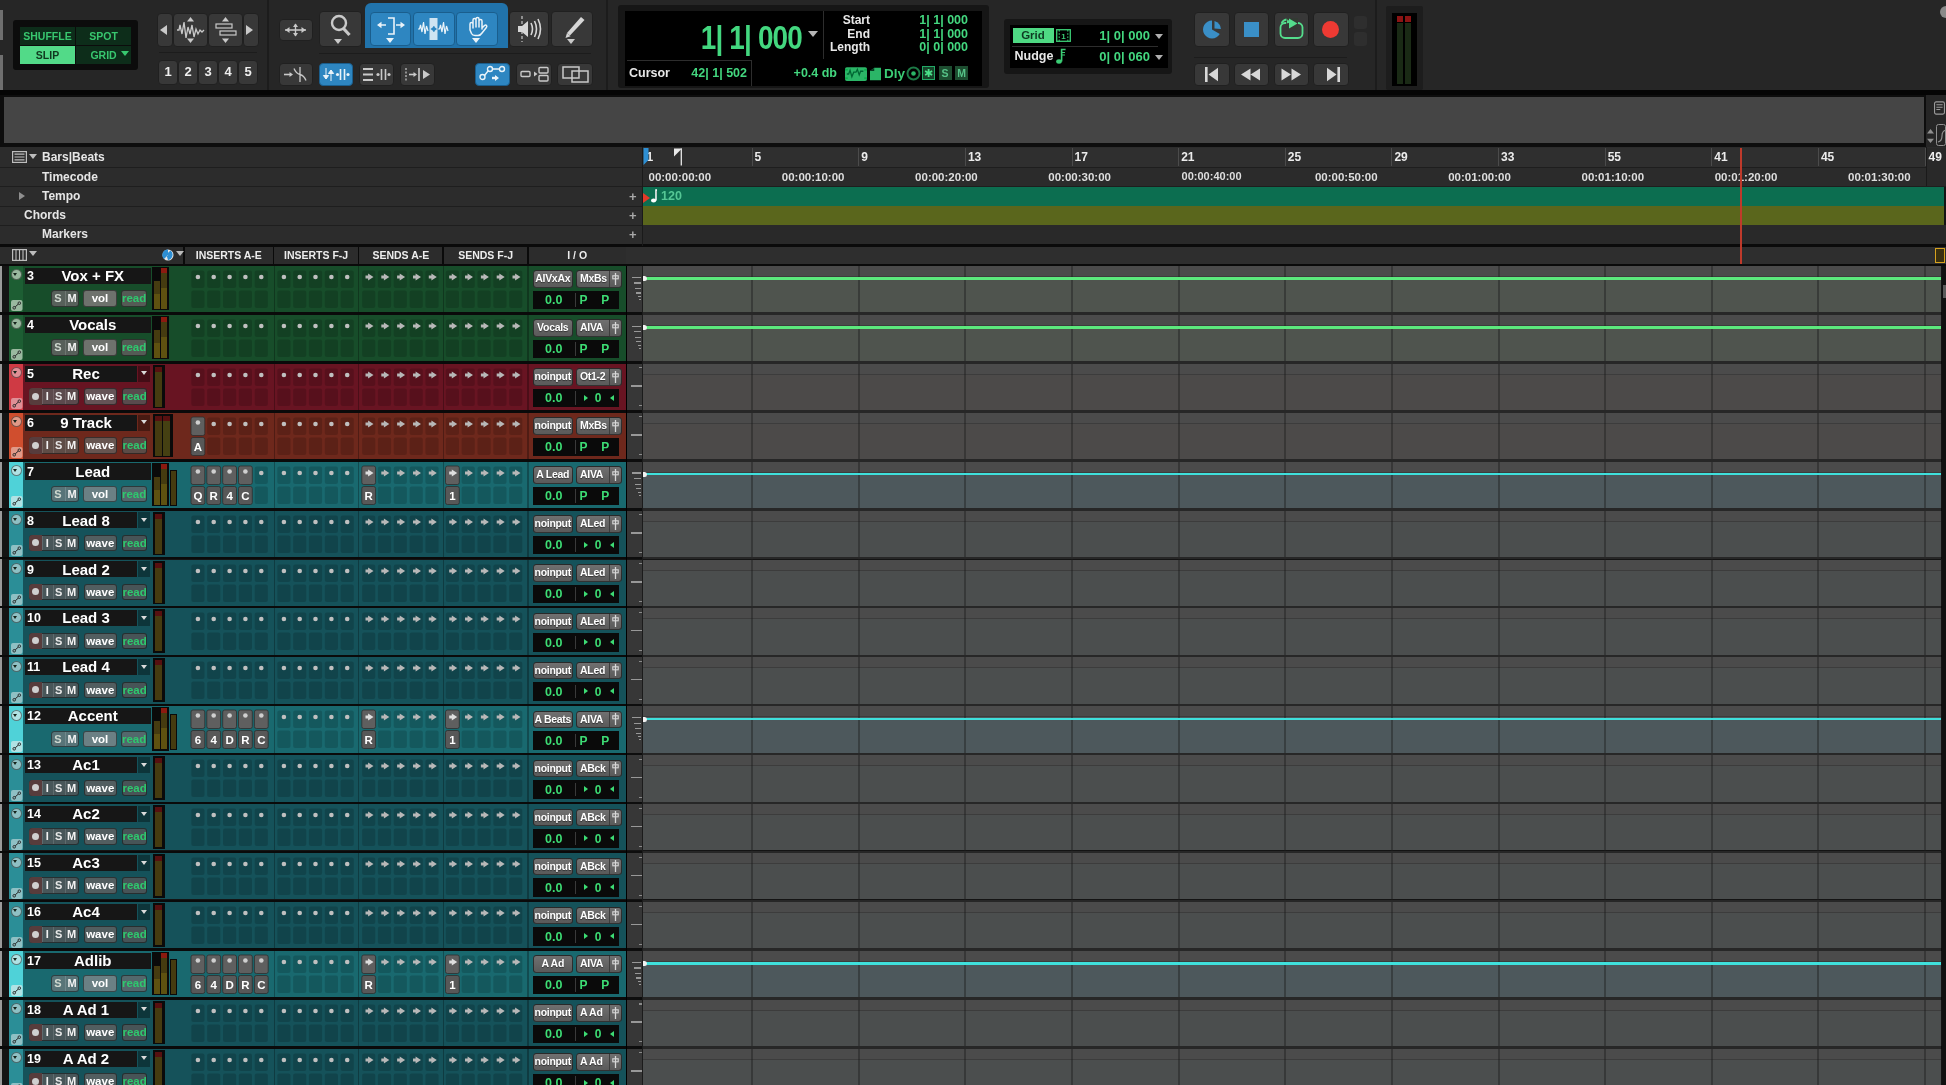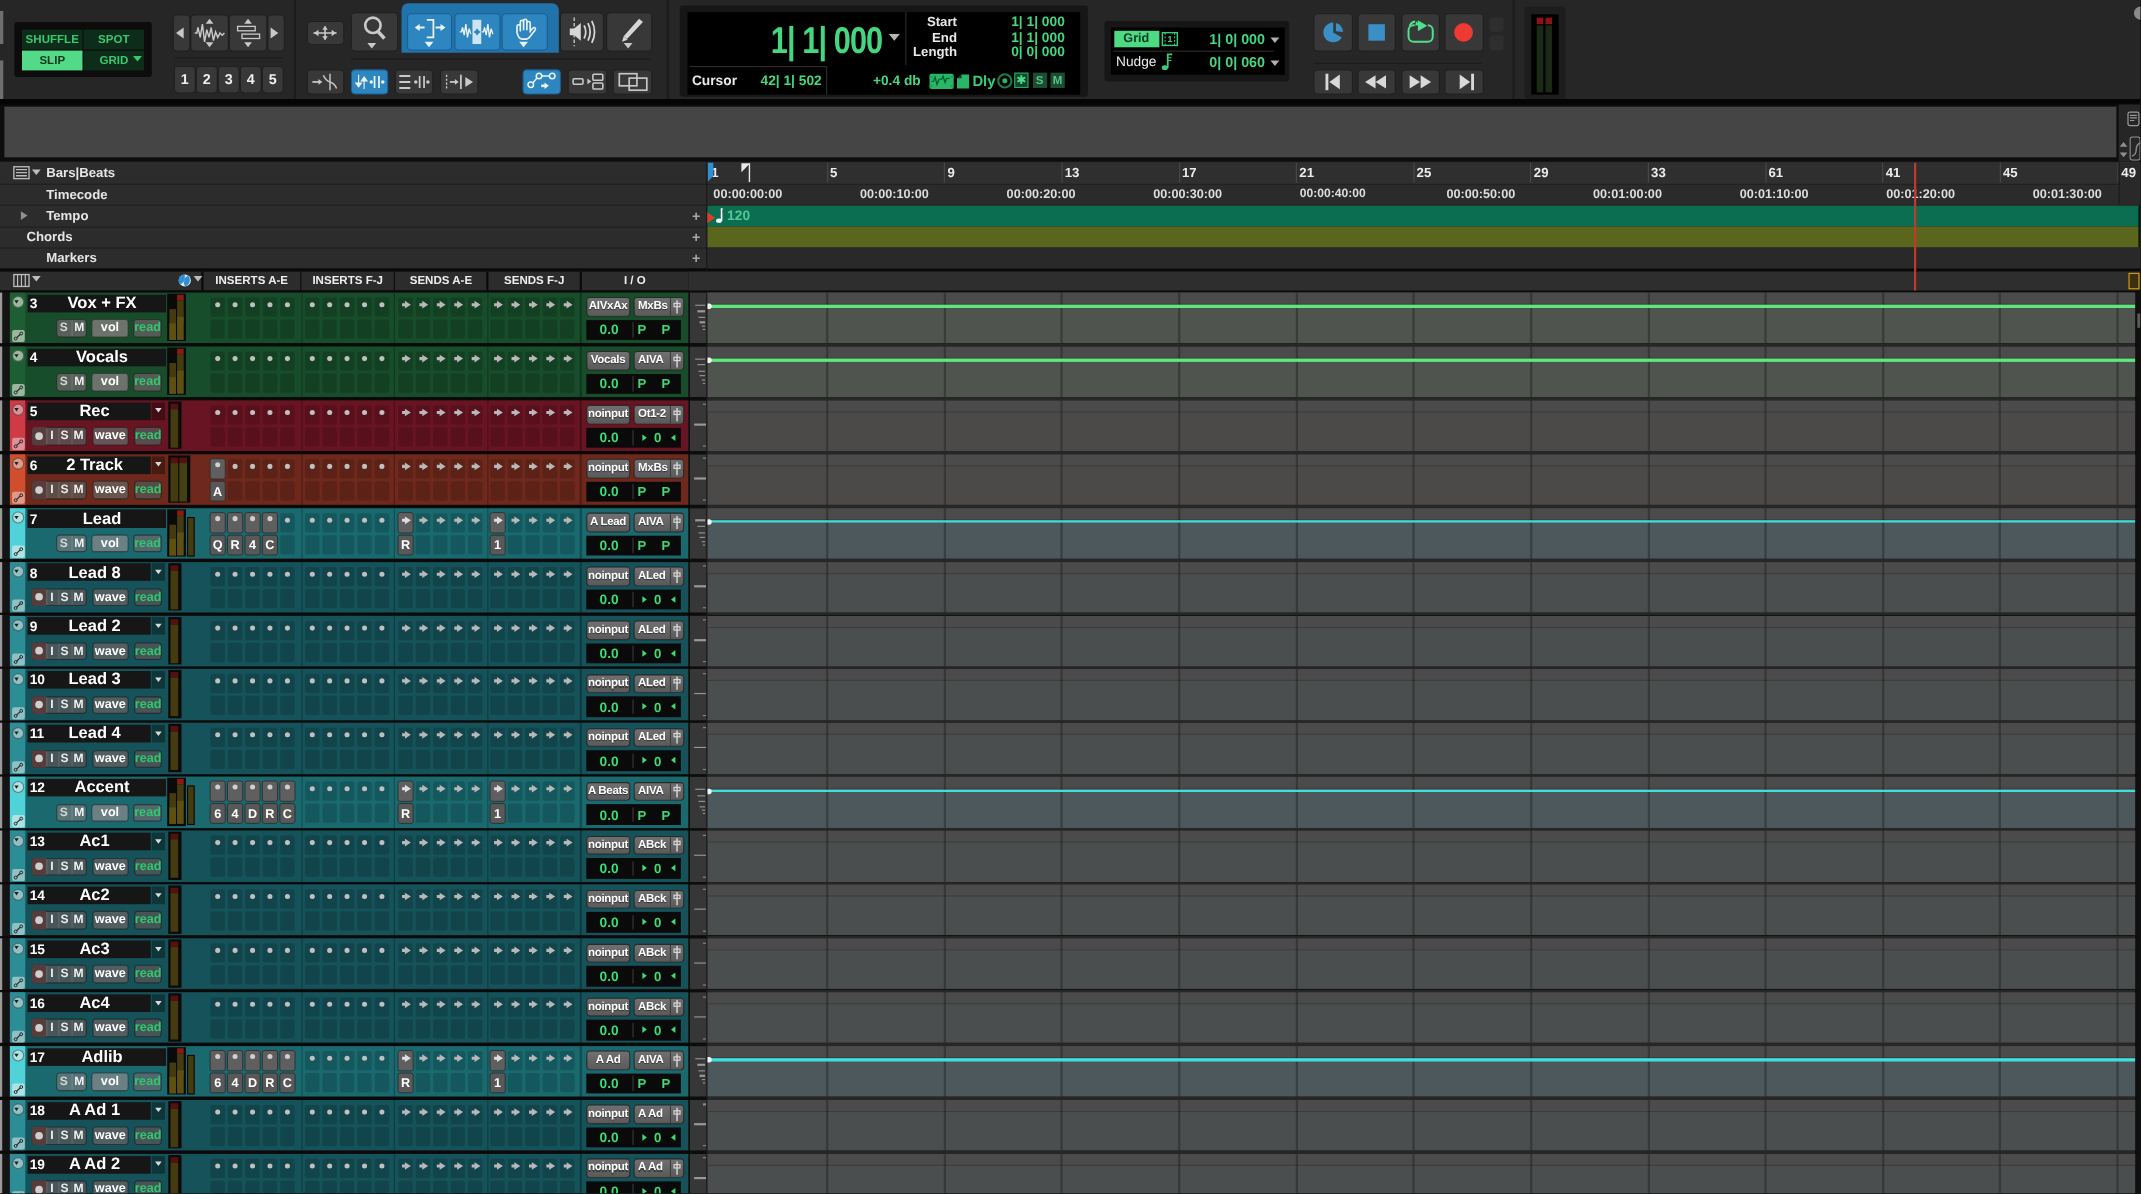--- a/index.html
+++ b/index.html
@@ -190,21 +190,21 @@
 <div class="a" style="left:1010px;top:25px;width:158px;height:43px;background:#000"></div>
 <div class="a" style="left:1012.5px;top:28px;width:41px;height:15px;background:#4ed983;color:#0f3a22;font-weight:bold;font-size:11.5px;line-height:15px;text-align:center">Grid</div>
 <svg style="left:1056px;top:29px" width="15" height="13" viewBox="0 0 15 13">
 <rect x="0.7" y="0.7" width="13.6" height="11.6" fill="none" stroke="#3bcd75" stroke-width="1.3"></rect>
 <path d="M3.2 1 v11 M11.8 1 v11" stroke="#3bcd75" stroke-width="1" stroke-dasharray="1.6 1.6"></path>
 <text x="7.5" y="9.5" font-size="8" font-weight="bold" fill="#3bcd75" text-anchor="middle" font-family="Liberation Sans">1</text>
 </svg>
 <div class="a" style="left:1068px;top:28px;width:82px;text-align:right;color:#43d77f;font-weight:bold;font-size:13px;line-height:15px">1| 0| 000</div>
 <div class="a" style="left:1155px;top:34px;width:0;height:0;border-left:4.5px solid transparent;border-right:4.5px solid transparent;border-top:5.5px solid #b0b0b0"></div>
 <div class="a" style="left:1012px;top:46.3px;width:146px;height:1px;background:#2d2d2d"></div>
-<div class="a" style="left:1014.5px;top:49px;width:50px;color:#e8e8e8;font-weight:normal;font-size:12.5px;line-height:15px">Nudge</div>
+<div class="a" style="left:1014.5px;top:49px;width:50px;color:#e8e8e8;font-weight:bold;font-size:12.5px;line-height:15px">Nudge</div>
 <svg style="left:1056px;top:48px" width="11" height="16" viewBox="0 0 11 16">
 <ellipse cx="3" cy="13.5" rx="2.8" ry="2.2" fill="#3bcd75"></ellipse>
 <path d="M5.6 13.5 V1.5 h4" stroke="#3bcd75" stroke-width="1.6" fill="none"></path>
 <path d="M6 4.5 h3 M6 7 h3" stroke="#3bcd75" stroke-width="1.1"></path>
 </svg>
 <div class="a" style="left:1068px;top:49px;width:82px;text-align:right;color:#43d77f;font-weight:bold;font-size:13px;line-height:15px">0| 0| 060</div>
 <div class="a" style="left:1155px;top:55px;width:0;height:0;border-left:4.5px solid transparent;border-right:4.5px solid transparent;border-top:5.5px solid #b0b0b0"></div>
 <div class="btn" style="left:1194px;top:12px;width:35.5px;height:35px"></div>
 <div class="btn" style="left:1233.5px;top:12px;width:35.5px;height:35px"></div>
 <div class="btn" style="left:1273.5px;top:12px;width:35.5px;height:35px"></div>
@@ -305,21 +305,21 @@
 <div class="blbl" style="left:1074.5px;top:148px">17</div>
 <div class="a" style="left:1178.2px;top:148px;width:1px;height:18px;background:#4b4b4b"></div>
 <div class="blbl" style="left:1181.2px;top:148px">21</div>
 <div class="a" style="left:1284.8px;top:148px;width:1px;height:18px;background:#4b4b4b"></div>
 <div class="blbl" style="left:1287.8px;top:148px">25</div>
 <div class="a" style="left:1391.4px;top:148px;width:1px;height:18px;background:#4b4b4b"></div>
 <div class="blbl" style="left:1394.4px;top:148px">29</div>
 <div class="a" style="left:1498.0px;top:148px;width:1px;height:18px;background:#4b4b4b"></div>
 <div class="blbl" style="left:1501.0px;top:148px">33</div>
 <div class="a" style="left:1604.7px;top:148px;width:1px;height:18px;background:#4b4b4b"></div>
-<div class="blbl" style="left:1607.7px;top:148px">61</div>
+<div class="blbl" style="left:1607.7px;top:148px">55</div>
 <div class="a" style="left:1711.3px;top:148px;width:1px;height:18px;background:#4b4b4b"></div>
 <div class="blbl" style="left:1714.3px;top:148px">41</div>
 <div class="a" style="left:1817.9px;top:148px;width:1px;height:18px;background:#4b4b4b"></div>
 <div class="blbl" style="left:1820.9px;top:148px">45</div>
 <div class="a" style="left:1924.6px;top:148px;width:1px;height:18px;background:#4b4b4b"></div>
 <div class="blbl" style="left:1927.6px;top:148px">49</div>
 <div class="blbl" style="left:648.5px;top:167.5px;font-size:11.5px;color:#dedede">00:00:00:00</div>
 <div class="blbl" style="left:781.8px;top:167.5px;font-size:11.5px;color:#dedede">00:00:10:00</div>
 <div class="blbl" style="left:915.1px;top:167.5px;font-size:11.5px;color:#dedede">00:00:20:00</div>
 <div class="blbl" style="left:1048.3px;top:167.5px;font-size:11.5px;color:#dedede">00:00:30:00</div>
@@ -592,21 +592,21 @@
 <div class="a" style="left:10.5px;top:416.2px;width:11px;height:11px;border-radius:50%;background:#e09a88;border:1px solid rgba(0,0,0,0.45);box-sizing:border-box"></div>
 <div class="a" style="left:13.3px;top:419.9px;width:0;height:0;border-left:2.8px solid transparent;border-right:2.8px solid transparent;border-top:3.6px solid #15231a"></div>
 <svg style="left:11px;top:447.2px" width="11.5" height="11" viewBox="0 0 11.5 11">
 <rect x="0" y="0" width="11.5" height="11" rx="2" fill="#e09a88"></rect>
 <circle cx="3.2" cy="7.8" r="1.3" fill="none" stroke="#222" stroke-width="0.9"></circle>
 <circle cx="8.3" cy="3.2" r="1.3" fill="none" stroke="#222" stroke-width="0.9"></circle>
 <path d="M4.2 6.9 L7.3 4.1" stroke="#222" stroke-width="1"></path>
     </svg>
 <div class="a" style="left:25px;top:414.5px;width:112.0px;height:16.2px;background:#161616"></div>
 <div class="tnum" style="left:27px;top:414.7px">6</div>
-<div class="tname" style="left:40px;top:414.7px;width:92.0px">2 Track</div>
+<div class="tname" style="left:40px;top:414.7px;width:92.0px">9 Track</div>
 <div class="a" style="left:137.8px;top:414.5px;width:12.7px;height:16.2px;background:rgba(0,0,0,0.35)"></div>
 <div class="a" style="left:140.5px;top:420.2px;width:0;height:0;border-left:3.5px solid transparent;border-right:3.5px solid transparent;border-top:4.3px solid #dadada"></div>
 <div class="a" style="left:152.5px;top:413.7px;width:20px;height:43.5px;background:#0a0a0a"></div>
 <div class="a" style="left:155px;top:415.7px;width:6.5px;height:5px;background:#571010"></div>
 <div class="a" style="left:155px;top:420.7px;width:6.5px;height:35px;background:#453b10"></div>
 <div class="a" style="left:163px;top:415.7px;width:6.5px;height:5px;background:#571010"></div>
 <div class="a" style="left:163px;top:420.7px;width:6.5px;height:35px;background:#454012"></div>
 <div class="a" style="left:29px;top:437.0px;width:50px;height:16.5px;background:#5e4c46;border:1px solid rgba(0,0,0,0.45);border-radius:3.5px;box-sizing:border-box"></div>
 <div class="a" style="left:29px;top:437.0px;width:12.5px;height:16.5px;background:#573c3c;border-radius:3.5px 0 0 3.5px"></div>
 <div class="a" style="left:31.8px;top:441.6px;width:7px;height:7px;border-radius:50%;background:#cfcfcf"></div>

